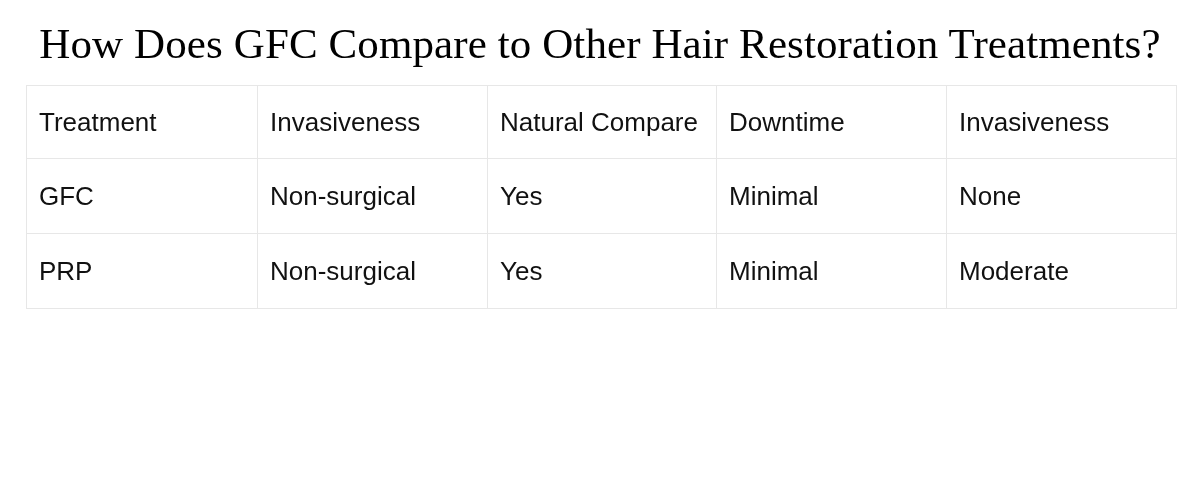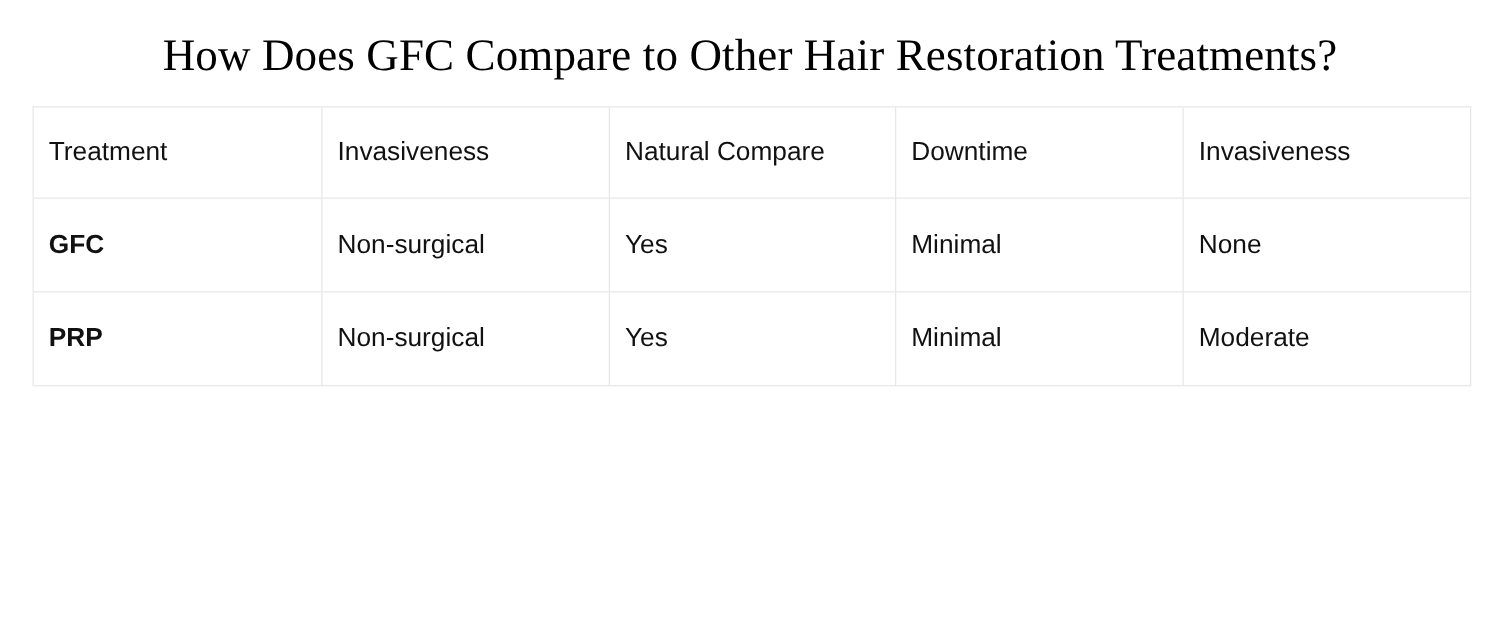--- a/index.html
+++ b/index.html
@@ -22,21 +22,21 @@
     background: #ffffff;
   }
 
   .page-title {
     position: absolute;
     top: 20px;
     left: 0;
     width: 1200px;
     text-align: center;
     font-family: "Liberation Serif", "DejaVu Serif", serif;
-    font-size: 36px;
+    font-size: 43px;
     line-height: 48px;
     font-weight: 400;
     color: #000000;
     letter-spacing: 0.1px;
     white-space: nowrap;
   }
 
   .table-wrap {
     position: absolute;
     left: 26px;
@@ -59,37 +59,37 @@
   table.compare col.c5 { width: 230px; }
 
   table.compare th,
   table.compare td {
     border-right: 1px solid #e7e7e7;
     border-bottom: 1px solid #e7e7e7;
     padding: 0 0 0 12px;
     text-align: left;
     vertical-align: middle;
     color: #111111;
-    font-size: 21px;
+    font-size: 26px;
     font-weight: 400;
     line-height: 26px;
     font-family: "Liberation Sans", sans-serif;
   }
 
   table.compare thead th {
     height: 72px;
     font-weight: 400;
   }
 
   table.compare tbody td {
     height: 74px;
   }
 
   table.compare tbody tr td.rowhead {
-    font-weight: bold;
+    font-weight: normal;
   }
 
   .rowhead .line {
     display: block;
   }
 </style>
 </head>
 <body>
 
 <div class="page">

